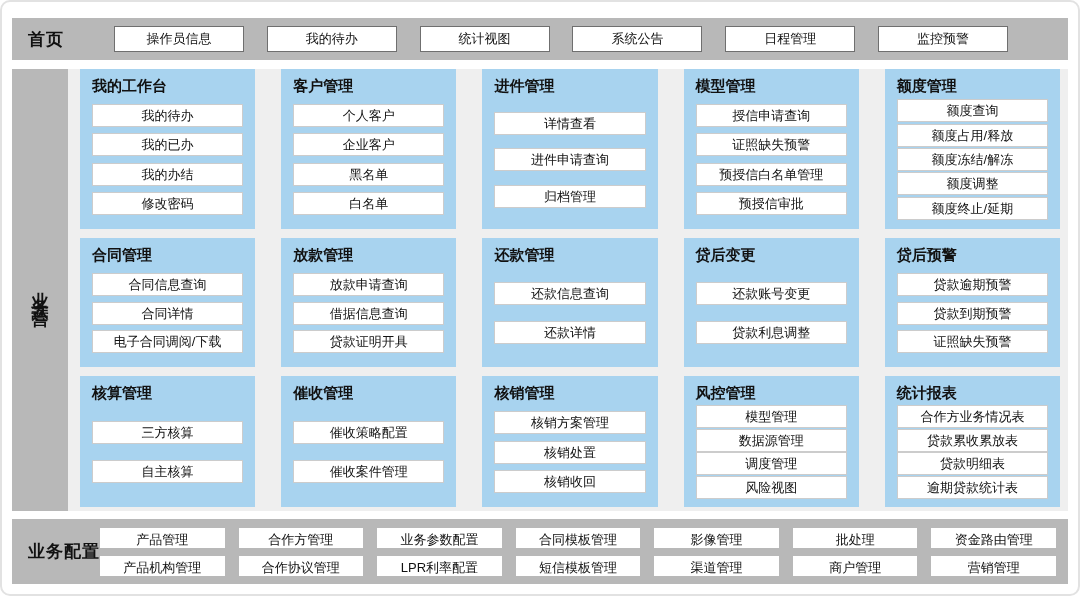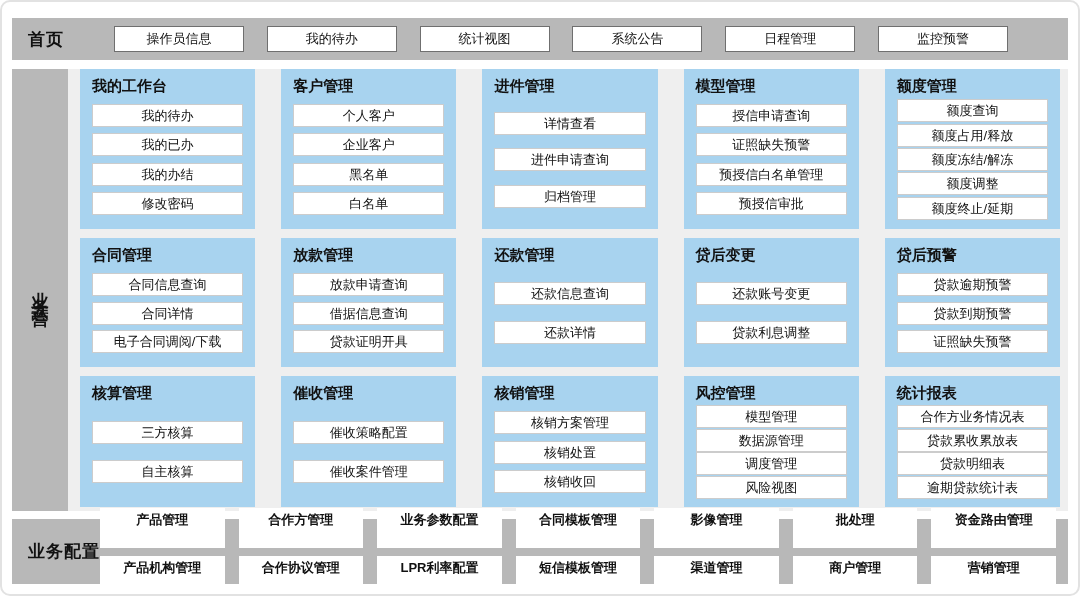--- a/index.html
+++ b/index.html
@@ -120,23 +120,22 @@
     margin-right: 12px;
   }
   .config-col {
     flex: 1;
     display: flex;
     flex-direction: column;
     justify-content: center;
     gap: 8px;
   }
   .config-btn {
-    height: 40px;
+    height: 20px;
     line-height: 24px;
-    font-weight: bold;
   }
 </style>
 </head>
 <body>
 
 <div class="page">
 
   <section class="band top">
     <div class="band-label">首页</div>
     <div class="top-buttons" id="home-buttons">

